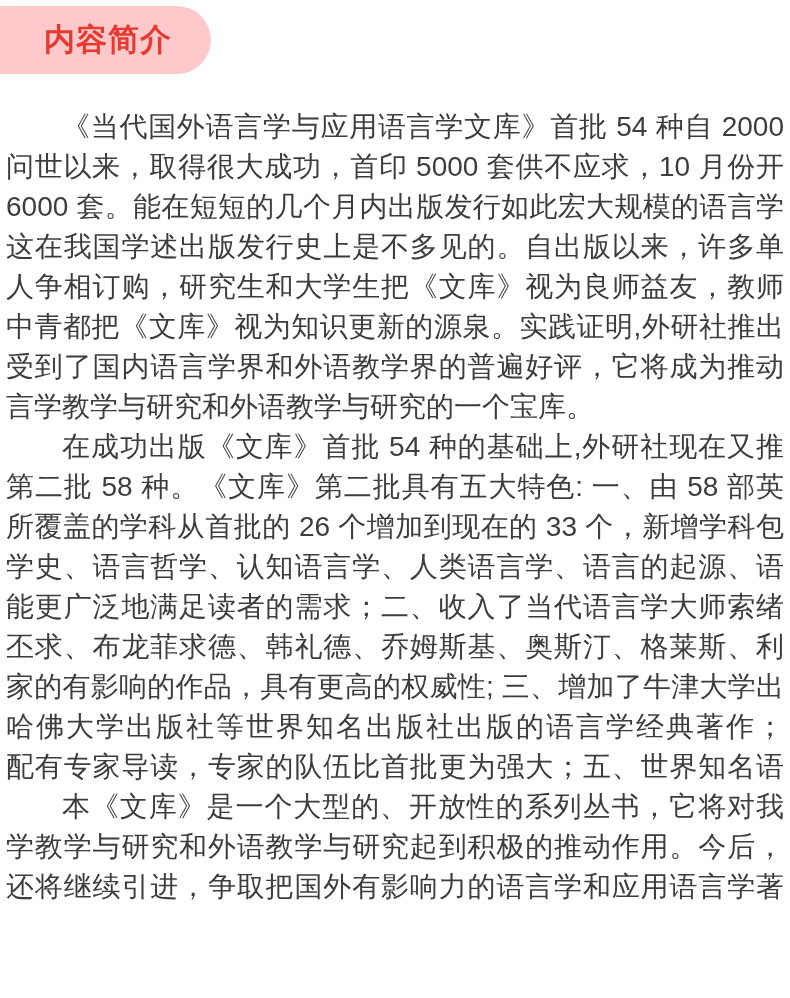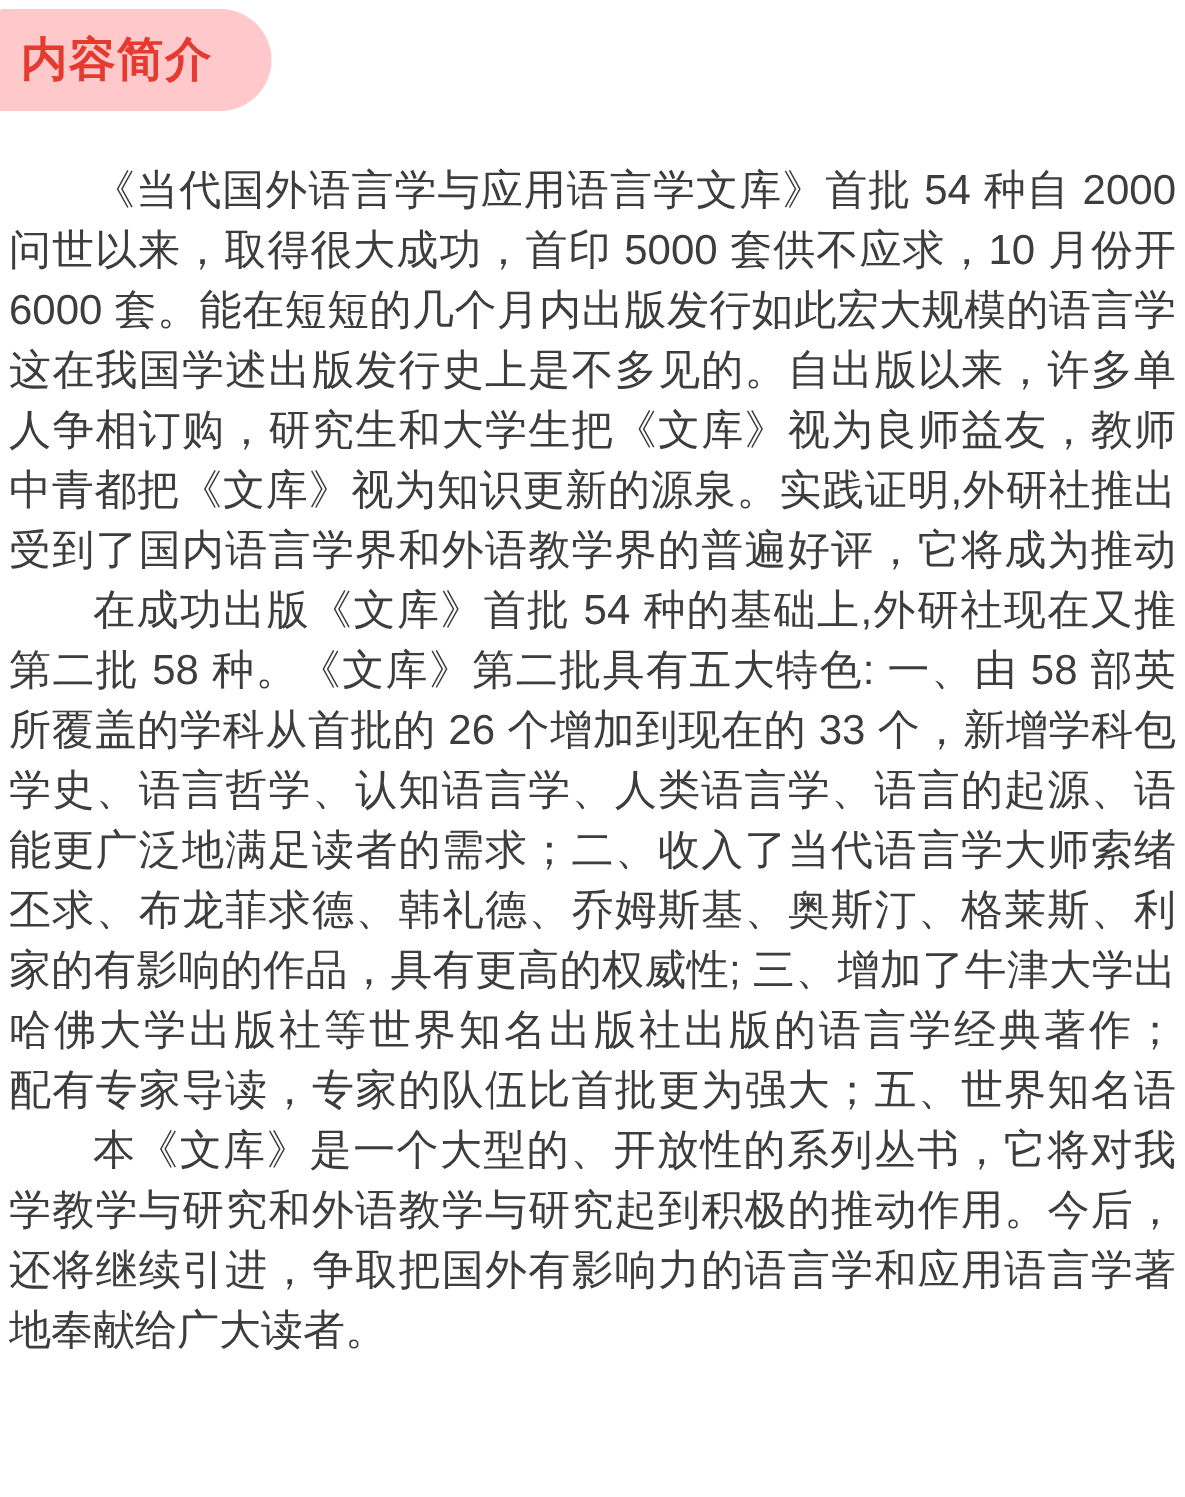--- a/index.html
+++ b/index.html
@@ -10,21 +10,21 @@
   body {
     width: 790px;
     height: 998px;
     overflow: hidden;
     font-family: "Liberation Sans", sans-serif;
   }
   .header-badge {
     margin-top: 6px;
     width: 167px;
     height: 68px;
-    padding-left: 14px;
+    padding-left: 44px;
     background: #ffc8ca;
     border-radius: 2px 34px 34px 0;
     display: flex;
     align-items: center;
   }
   .header-badge .title {
     color: #e6392f;
     font-size: 31px;
     font-weight: bold;
     letter-spacing: 1px;
@@ -56,31 +56,31 @@
 
 <div class="content">
     <div class="para">
       <div class="line first">《当代国外语言学与应用语言学文库》首批 54 种自 2000 年 9 月</div>
       <div class="line">问世以来，取得很大成功，首印 5000 套供不应求，10 月份开始重印</div>
       <div class="line">6000 套。能在短短的几个月内出版发行如此宏大规模的语言学著作，</div>
       <div class="line">这在我国学述出版发行史上是不多见的。自出版以来，许多单位和个</div>
       <div class="line">人争相订购，研究生和大学生把《文库》视为良师益友，教师无论老</div>
       <div class="line">中青都把《文库》视为知识更新的源泉。实践证明,外研社推出的《文库》</div>
       <div class="line">受到了国内语言学界和外语教学界的普遍好评，它将成为推动我国语</div>
+      <div class="line last">言学教学与研究和外语教学与研究的一个宝库。</div>
     </div>
     <div class="para">
       <div class="line first">在成功出版《文库》首批 54 种的基础上,外研社现在又推出《文库》</div>
       <div class="line">第二批 58 种。《文库》第二批具有五大特色: 一、由 58 部英文原著组成，</div>
       <div class="line">所覆盖的学科从首批的 26 个增加到现在的 33 个，新增学科包括语言</div>
       <div class="line">学史、语言哲学、认知语言学、人类语言学、语言的起源、语法化学说等，</div>
       <div class="line">能更广泛地满足读者的需求；二、收入了当代语言学大师索绪求、萨</div>
       <div class="line">丕求、布龙菲求德、韩礼德、乔姆斯基、奥斯汀、格莱斯、利奇等名</div>
       <div class="line">家的有影响的作品，具有更高的权威性; 三、增加了牛津大学出版社、</div>
       <div class="line">哈佛大学出版社等世界知名出版社出版的语言学经典著作；四、依然</div>
       <div class="line">配有专家导读，专家的队伍比首批更为强大；五、世界知名语言学家</div>
     </div>
     <div class="para">
       <div class="line first">本《文库》是一个大型的、开放性的系列丛书，它将对我国语言</div>
       <div class="line">学教学与研究和外语教学与研究起到积极的推动作用。今后，外研社</div>
       <div class="line">还将继续引进，争取把国外有影响力的语言学和应用语言学著作不断</div>
-      <div class="line last">地奉献给广大读者。</div>
     </div>
   </div>
 
 </body></html>

